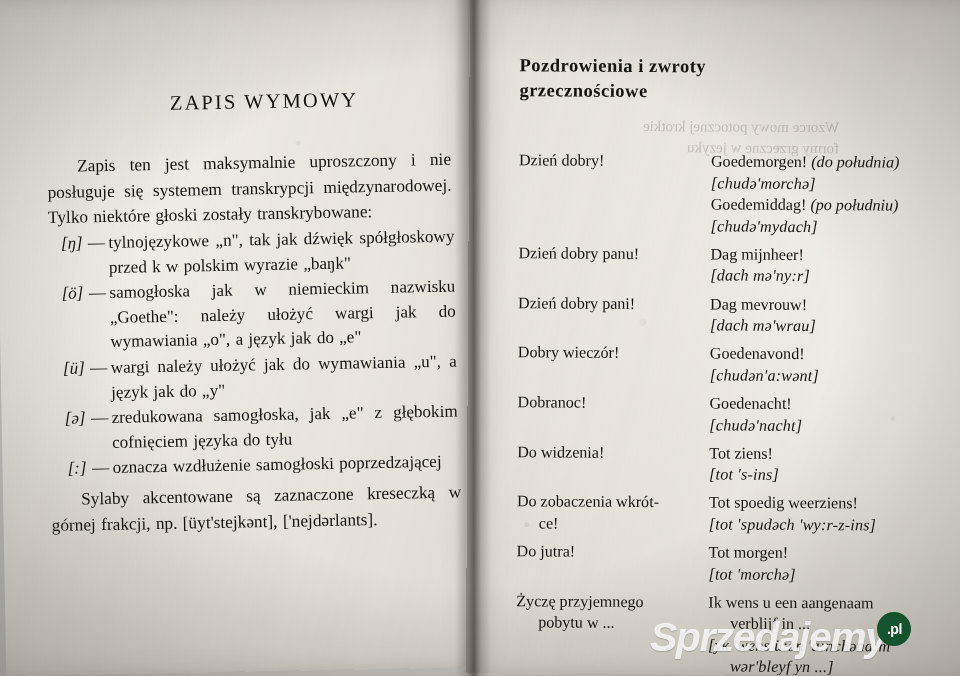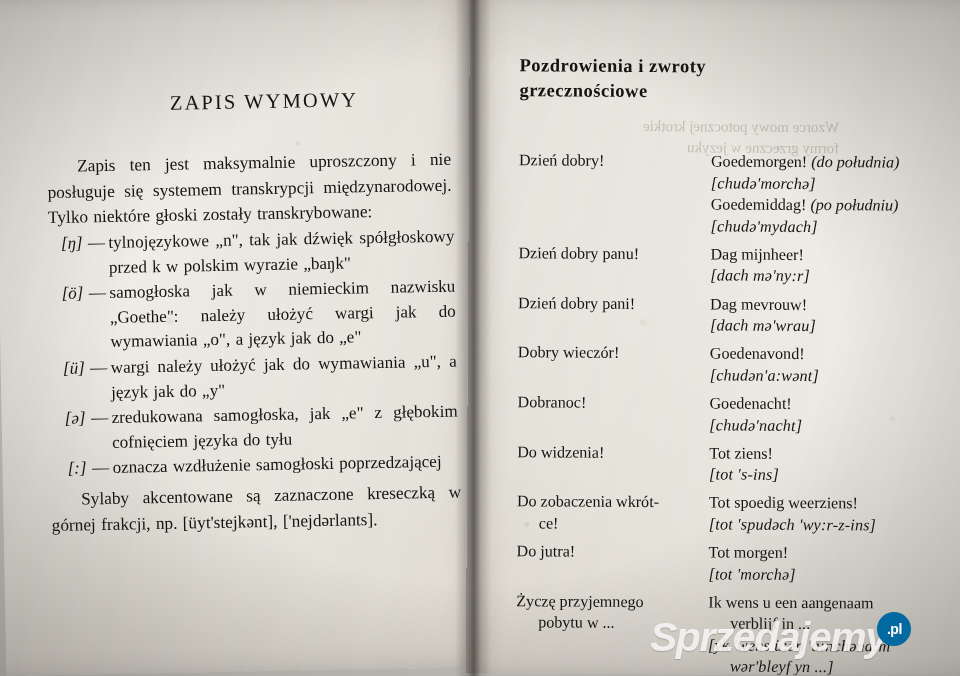--- a/index.html
+++ b/index.html
@@ -119,21 +119,21 @@
   }
   #wm-text{
     font-family:"Liberation Sans", sans-serif;
     font-weight:bold;font-style:italic;
     font-size:41px;letter-spacing:-1.5px;
     color:rgba(255,255,255,.82);
     text-shadow:0 1px 1px rgba(120,115,108,.45);
   }
   #wm-badge{
     width:34px;height:34px;border-radius:50%;
-    background:#0369a1;
+    background:#14532d;
     margin-left:-9px;margin-bottom:16px;
     display:flex;align-items:center;justify-content:center;
     font-family:"Liberation Sans", sans-serif;
     font-weight:bold;font-size:14px;color:#fff;
     letter-spacing:-.4px;
   }
 
   
   .bleed{
     position:absolute;color:rgba(120,114,104,.34);

